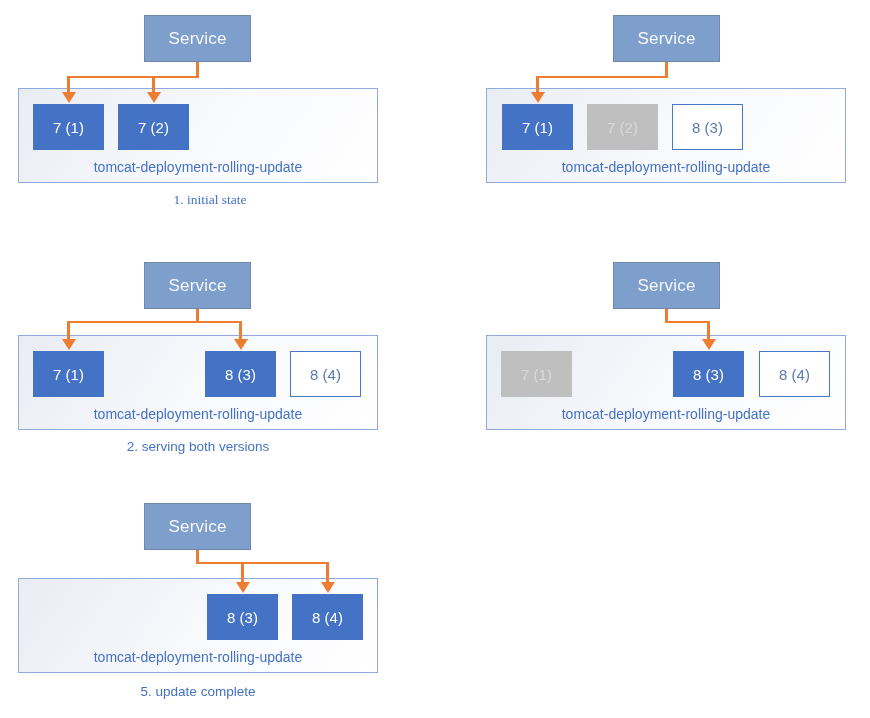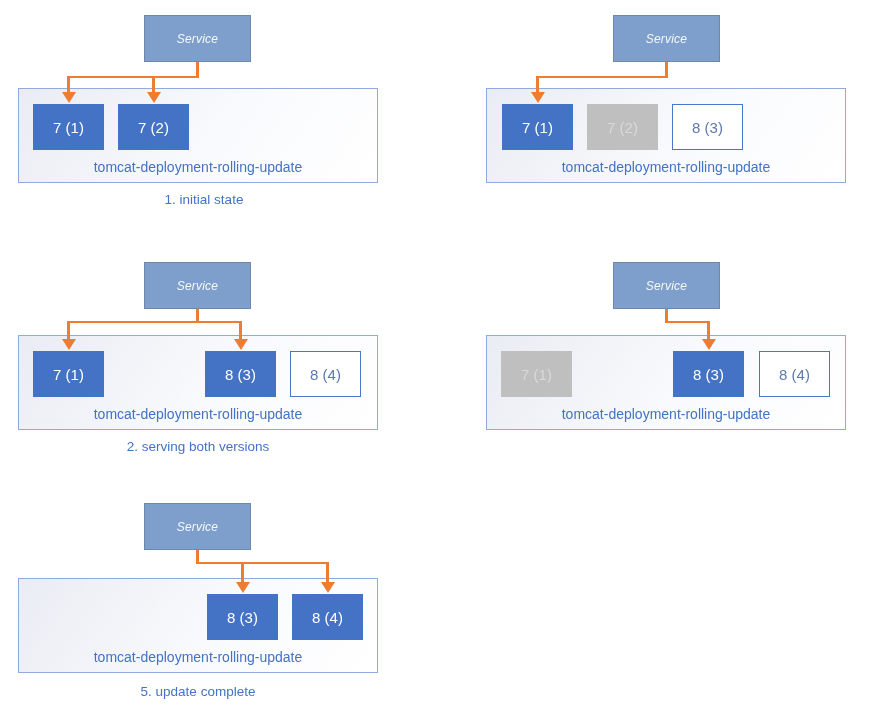--- a/index.html
+++ b/index.html
@@ -5,21 +5,21 @@
   html,body{margin:0;padding:0;background:#ffffff;}
   *{box-sizing:border-box;}
   #canvas{
     position:relative;width:870px;height:718px;background:#ffffff;
     font-family:"Liberation Sans",sans-serif;overflow:hidden;
   }
   .panel{position:absolute;inset:0;pointer-events:none;}
   .service-box{
     position:absolute;display:flex;align-items:center;justify-content:center;
     background:var(--service-fill);border:1px solid var(--service-border);
-    color:var(--service-text);font-size:12px;letter-spacing:.2px;font-style:italic;
+    color:var(--service-text);font-size:17px;letter-spacing:.2px;
   }
   .deployment-box{
     position:absolute;
     border:1px solid var(--container-border);
     background:linear-gradient(125deg,var(--container-grad-a) 0%,var(--container-grad-b) 55%,#ffffff 100%);
   }
   .deployment-label{
     position:absolute;left:0;right:0;bottom:7px;text-align:center;
     color:var(--label-text);font-size:14px;
   }
@@ -51,21 +51,21 @@
       </div>
       <div class="pod pod--active" style="left: 33px; top: 104px; width: 71px; height: 46px;">7 (1)</div>
       <div class="pod pod--active" style="left: 118px; top: 104px; width: 71px; height: 46px;">7 (2)</div>
       <div class="conn" style="left: 196.25px; top: 61px; width: 2.5px; height: 17.25px;"></div>
       <div class="conn" style="left: 67.25px; top: 75.75px; width: 131.5px; height: 2.5px;"></div>
       <div class="conn" style="left: 67.25px; top: 77px; width: 2.5px; height: 17px;"></div>
       <div class="arrowhead" style="left: 61.5px; top: 92px;"></div>
       <div class="conn" style="left: 152.25px; top: 77px; width: 2.5px; height: 17px;"></div>
       <div class="arrowhead" style="left: 146.5px; top: 92px;"></div>
       <div class="service-box" style="left: 144px; top: 15px; width: 107px; height: 47px;">Service</div>
-      <div class="caption" style="left: 24px; top: 191px; width: 360px;">1. initial state</div>
+      <div class="caption" style="left: 30px; top: 191px; width: 360px; font-family: Liberation Serif, serif;">1. initial state</div>
     </div>
     <div class="panel">
       <div class="deployment-box" style="left: 486px; top: 88px; width: 360px; height: 95px;">
         <div class="deployment-label">tomcat-deployment-rolling-update</div>
       </div>
       <div class="pod pod--active" style="left: 502px; top: 104px; width: 71px; height: 46px;">7 (1)</div>
       <div class="pod pod--terminated" style="left: 587px; top: 104px; width: 71px; height: 46px;">7 (2)</div>
       <div class="pod pod--new" style="left: 672px; top: 104px; width: 71px; height: 46px;">8 (3)</div>
       <div class="conn" style="left: 665.25px; top: 61px; width: 2.5px; height: 17.25px;"></div>
       <div class="conn" style="left: 536.25px; top: 75.75px; width: 131.5px; height: 2.5px;"></div>

